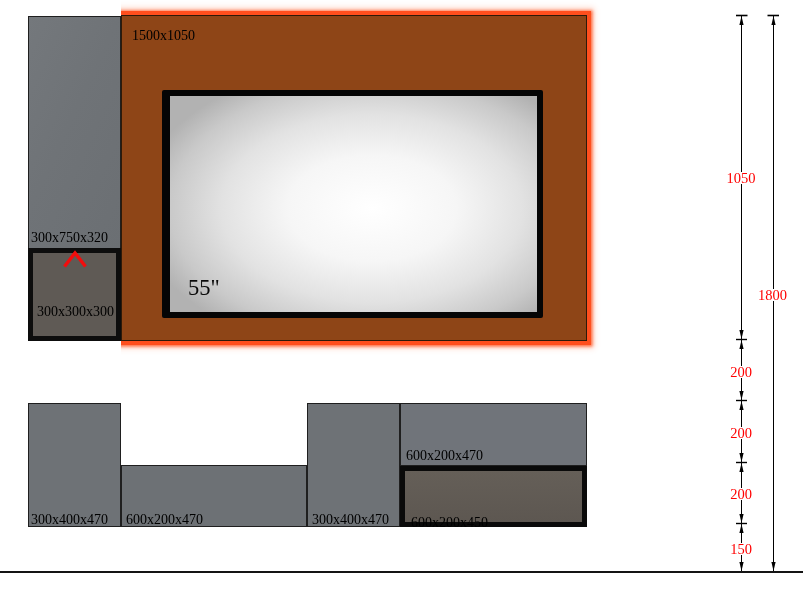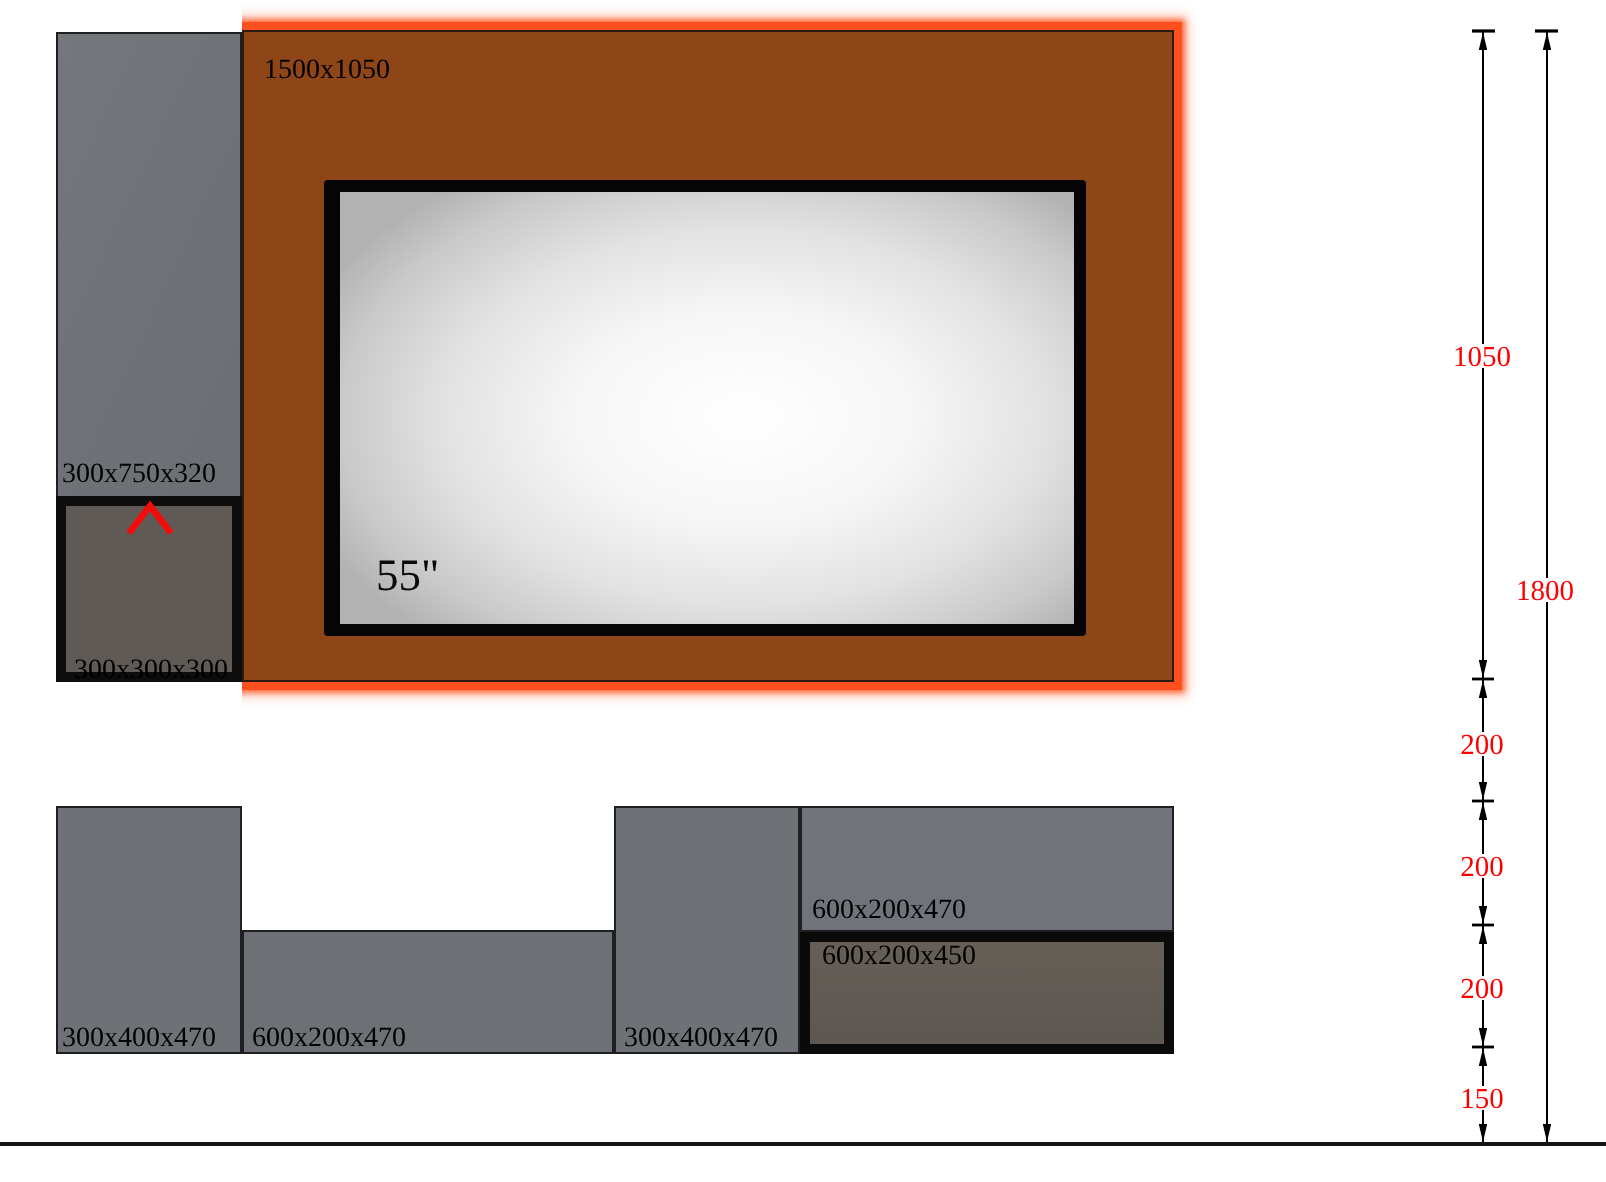--- a/index.html
+++ b/index.html
@@ -28,41 +28,41 @@
   <div class="abs" style="left:28px;top:16px;width:93px;height:232px;background:linear-gradient(115deg,#74787c 0%,#6f7377 45%,#6b6f73 100%);border:1px solid #1f1f1f;border-bottom:none;"></div>
 
   <div class="lbl" style="left:31px;top:231px;font-family:Liberation Serif, serif;">300x750x320</div>
 
   <div class="abs" style="left:28px;top:248px;width:93px;height:93px;background:#5f5a55;border:5px solid #0d0d0d;"></div>
 
   <svg class="abs" style="left:60px;top:247px;" width="30" height="24" viewBox="0 0 30 24">
     <path d="M 4.5 19.5 L 15 6 L 25.5 19.5" fill="none" stroke="#f20d0d" stroke-width="3.4" stroke-linecap="butt"></path>
   </svg>
 
-  <div class="lbl" style="left:37px;top:329px;">300x300x300</div>
+  <div class="lbl" style="left:37px;top:305px;">300x300x300</div>
 
   <div class="abs" style="left:28px;top:403px;width:93px;height:124px;background:#6e7276;border:1px solid #1f1f1f;"></div>
 
   <div class="lbl" style="left:31px;top:513px;">300x400x470</div>
 
   <div class="abs" style="left:121px;top:465px;width:186px;height:62px;background:#6d7175;border:1px solid #1f1f1f;"></div>
 
   <div class="lbl" style="left:126px;top:513px;">600x200x470</div>
 
   <div class="abs" style="left:307px;top:403px;width:93px;height:124px;background:#6e7276;border:1px solid #1f1f1f;"></div>
 
   <div class="lbl" style="left:312px;top:513px;">300x400x470</div>
 
   <div class="abs" style="left:400px;top:403px;width:187px;height:63px;background:#70747a;border:1px solid #1f1f1f;"></div>
 
   <div class="lbl" style="left:406px;top:449px;">600x200x470</div>
 
   <div class="abs" style="left:400px;top:466px;width:187px;height:61px;background:linear-gradient(180deg,#655f58,#5d5751);border:5px solid #0a0a0a;"></div>
 
-  <div class="lbl" style="left:411px;top:472px;">600x200x450</div>
+  <div class="lbl" style="left:411px;top:516px;">600x200x450</div>
 
   <div class="abs" style="left:0;top:571px;width:803px;height:2px;background:#141414;"></div>
 
   <svg class="abs" style="left:0;top:0;" width="803" height="591" viewBox="0 0 803 591">
     <g stroke="#000" stroke-width="1">
 
       <line x1="741.5" y1="15" x2="741.5" y2="571"></line>
 
       <line x1="773.5" y1="15" x2="773.5" y2="571"></line>
 

